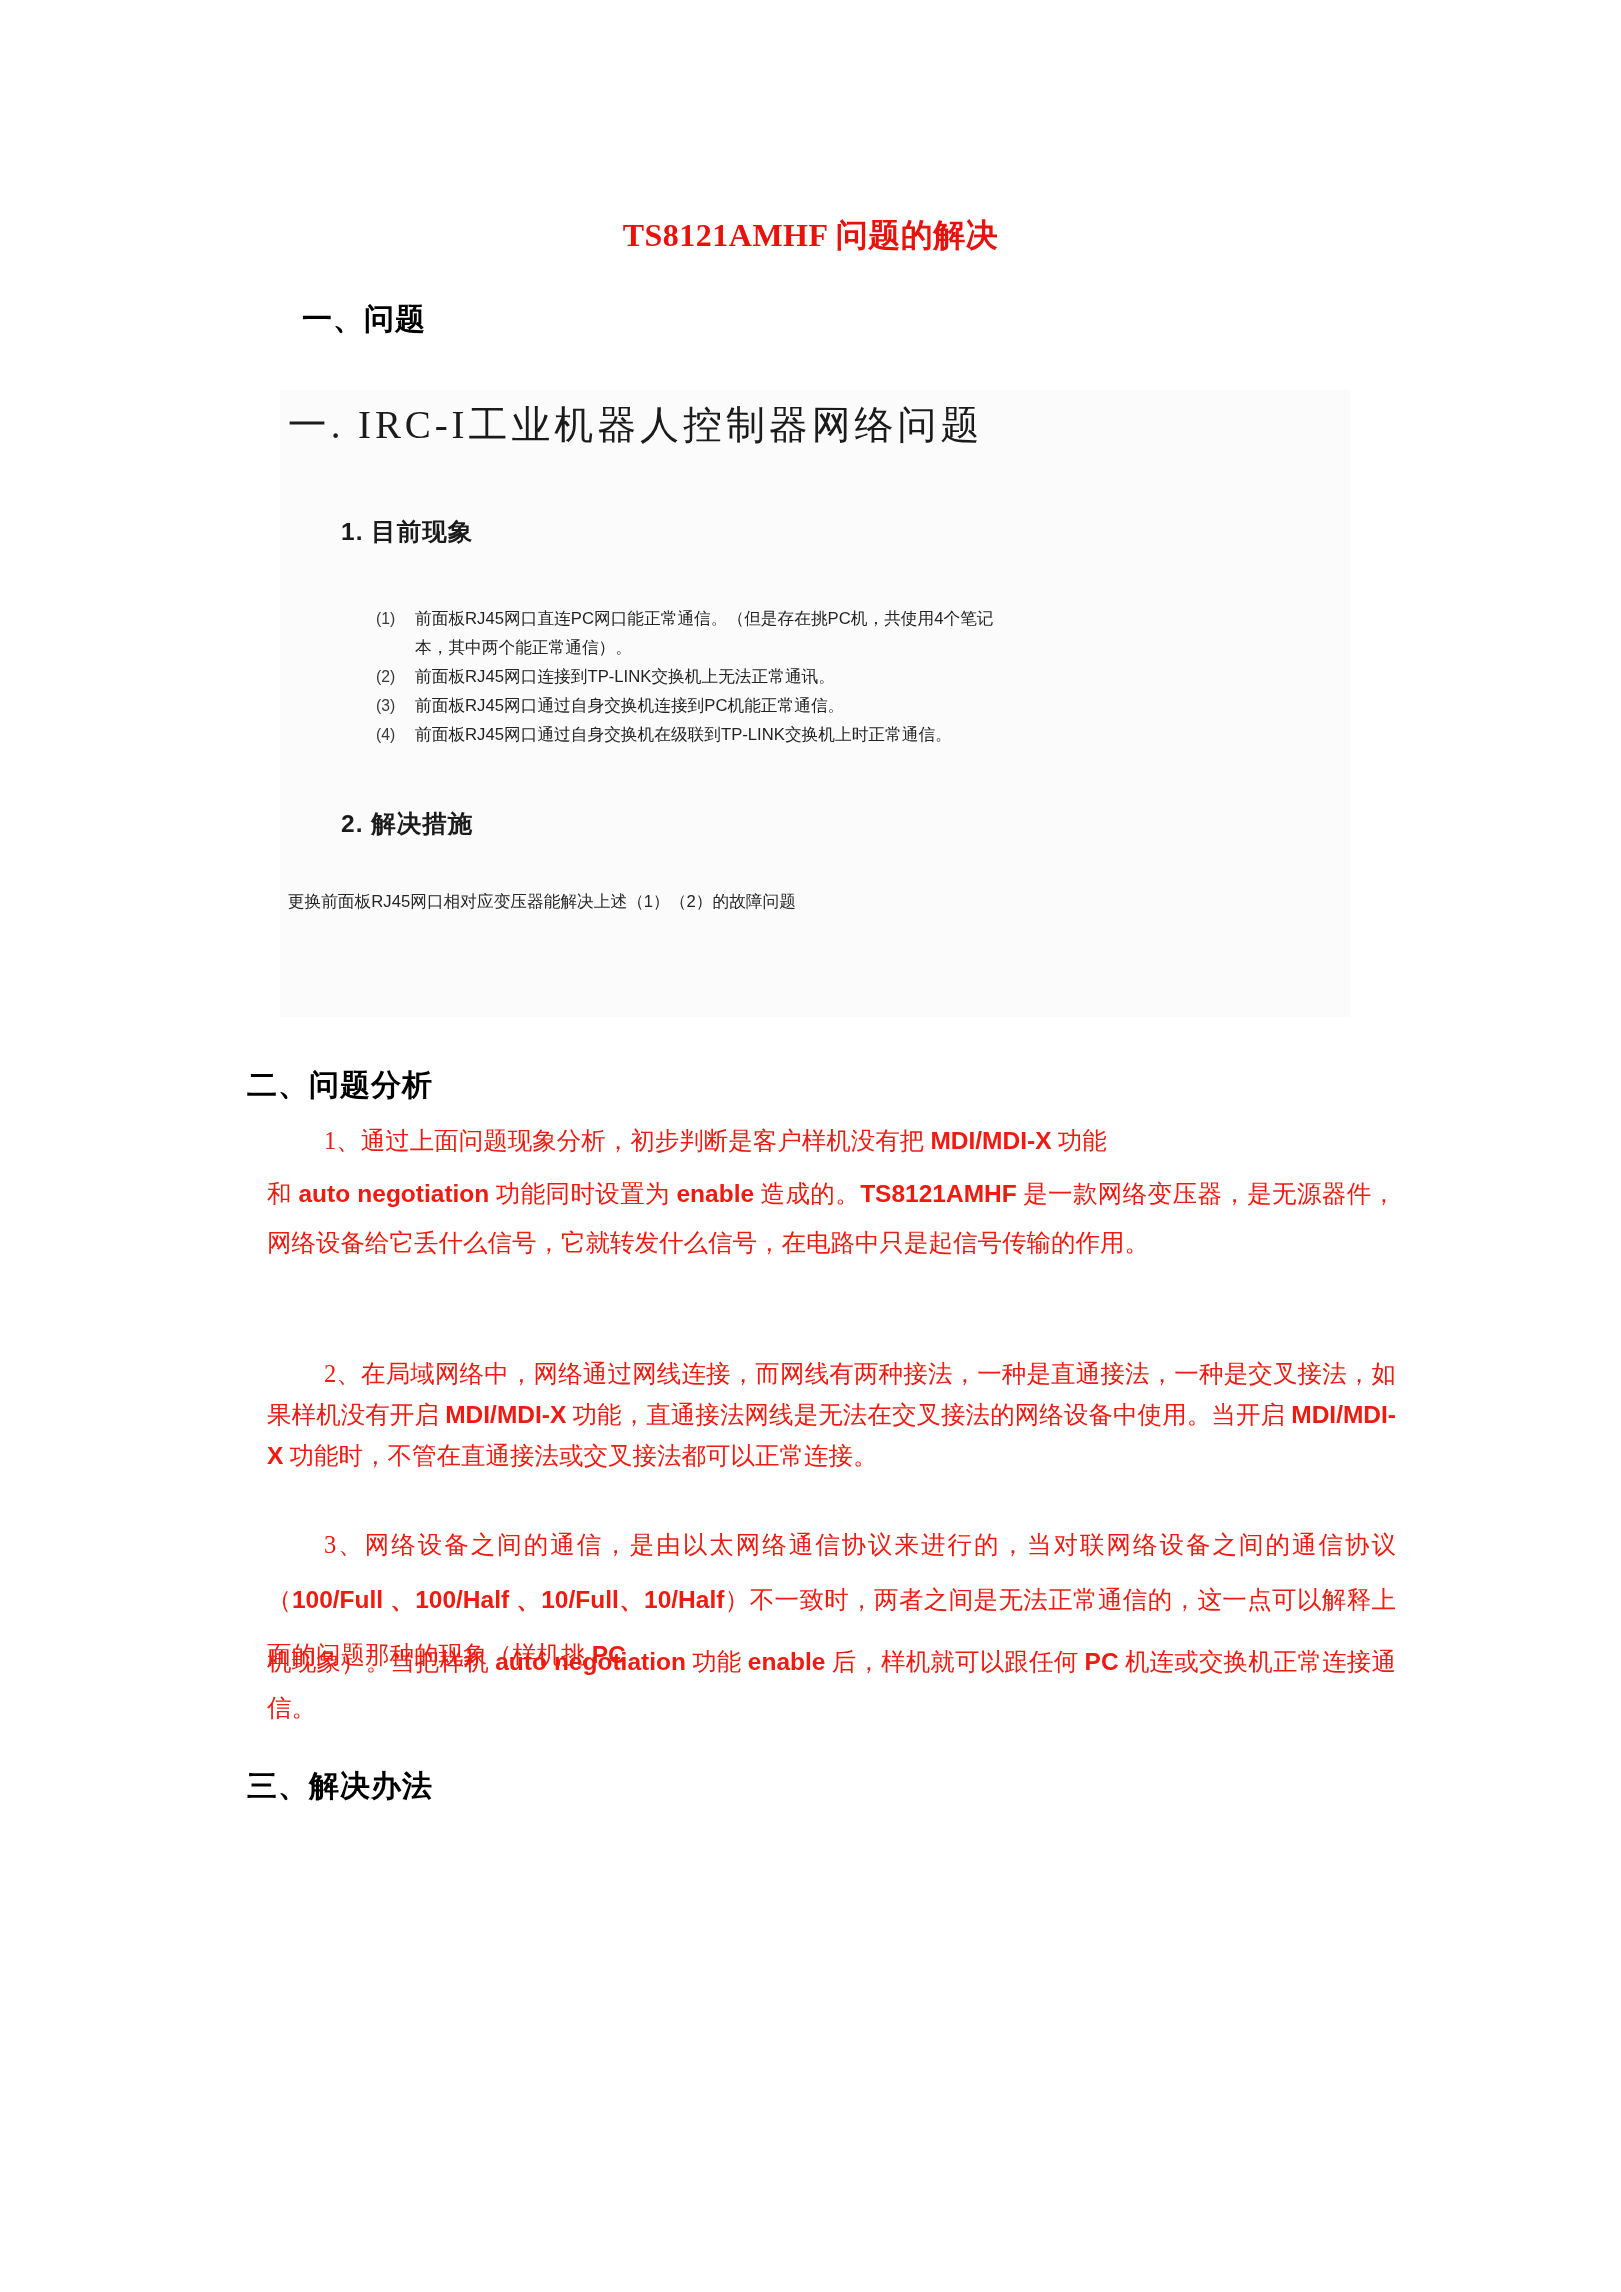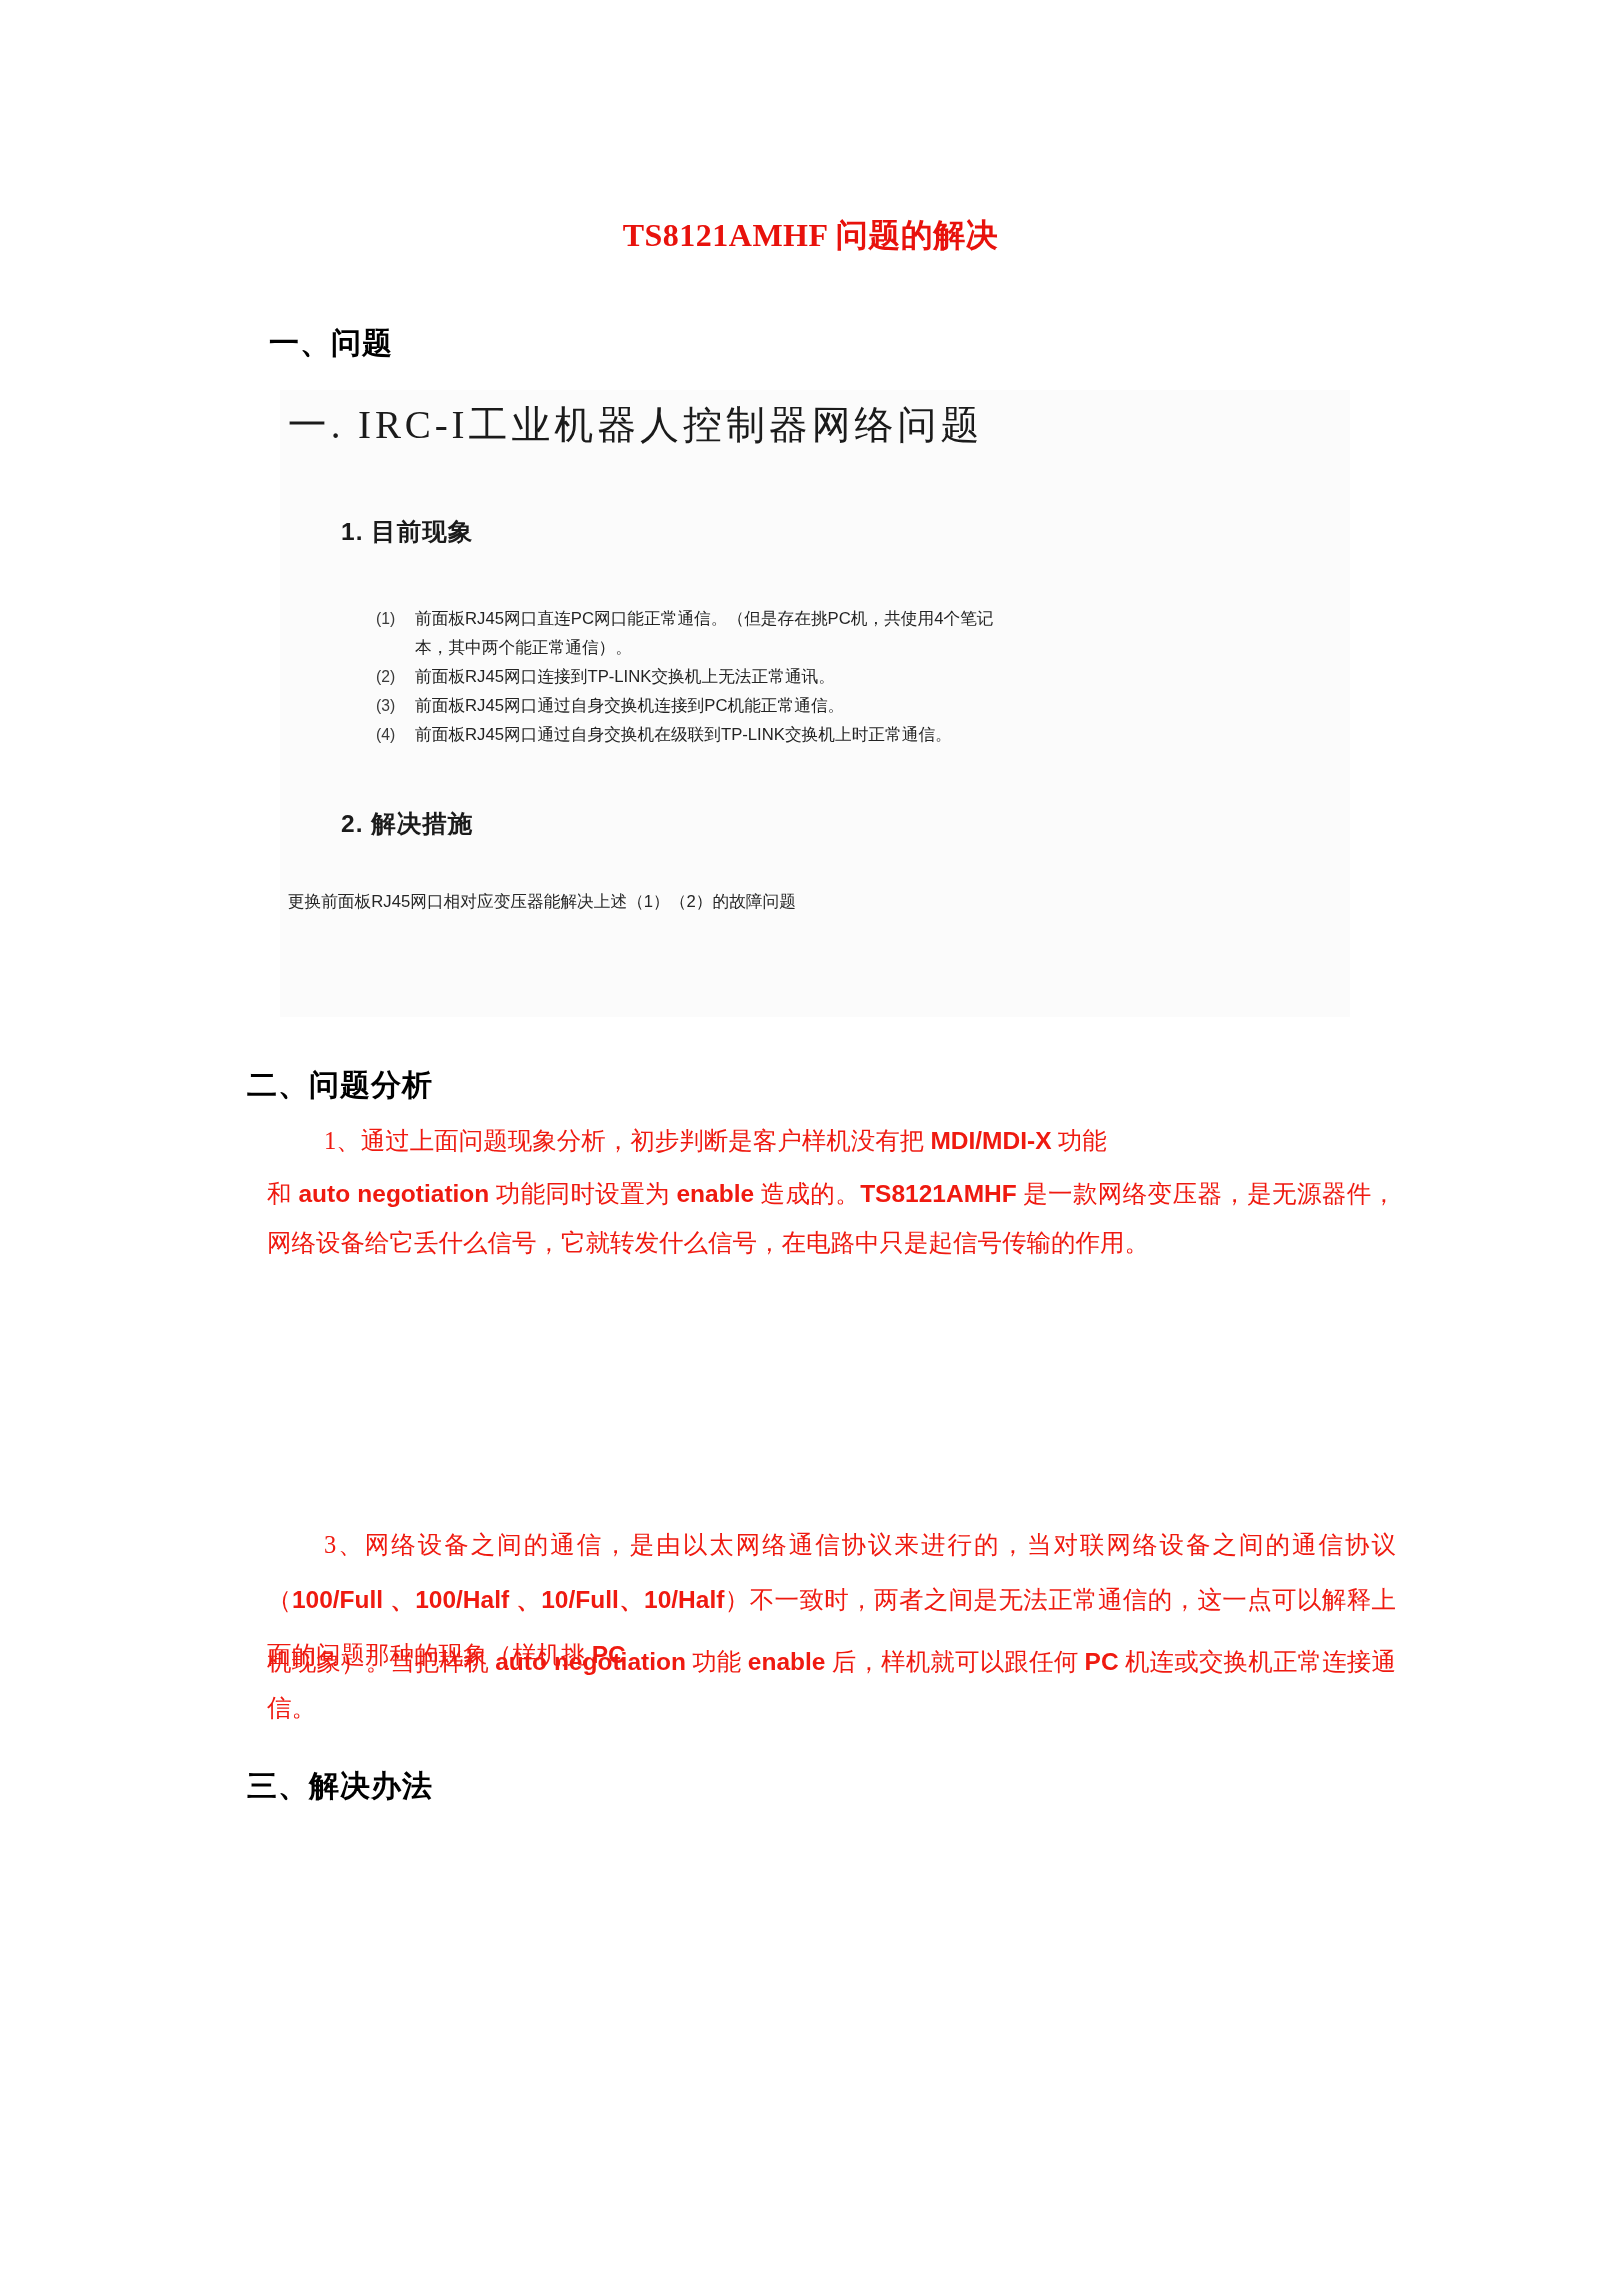--- a/index.html
+++ b/index.html
@@ -45,21 +45,21 @@
   
   .sec-head {
     position: absolute;
     font-family: "Liberation Serif", "DejaVu Serif", serif;
     font-weight: bold;
     font-size: 30px;
     color: #000000;
     white-space: nowrap;
     letter-spacing: 1px;
   }
-  #sec1-head { left: 269px; top: 299px; margin-top: 24px; }
+  #sec1-head { left: 302px; top: 299px; }
   #sec2-head { left: 247px; top: 1065px; }
   #sec3-head { left: 247px; top: 1766px; }
 
   
   .embedded-figure {
     position: absolute;
     left: 280px;
     top: 390px;
     width: 1070px;
     height: 627px;
@@ -198,20 +198,23 @@
   <div class="sec-head" id="sec2-head">二、问题分析</div>
 
   <div class="para red" id="p-a1">
     <span>1、通过上面问题现象分析，初步判断是客户样机没有把 </span><span class="lat">MDI/MDI-X</span><span> 功能</span>
   </div>
 
   <div class="para red" id="p-a1b">
     <span>和 </span><span class="lat">auto negotiation</span><span> 功能同时设置为 </span><span class="lat">enable</span><span> 造成的。</span><span class="lat">TS8121AMHF</span><span> 是一款网络变压器，是无源器件，网络设备给它丢什么信号，它就转发什么信号，在电路中只是起信号传输的作用。</span>
   </div>
 
+  <div class="para red" id="p-a2">
+    <span>2、在局域网络中，网络通过网线连接，而网线有两种接法，一种是直通接法，一种是交叉接法，如果样机没有开启 </span><span class="lat">MDI/MDI-X</span><span> 功能，直通接法网线是无法在交叉接法的网络设备中使用。当开启 </span><span class="lat">MDI/MDI-X</span><span> 功能时，不管在直通接法或交叉接法都可以正常连接。</span>
+  </div>
 
   <div class="para red" id="p-a3">
     <span>3、网络设备之间的通信，是由以太网络通信协议来进行的，当对联网络设备之间的通信协议（</span><span class="lat">100/Full 、100/Half 、10/Full、10/Half</span><span>）不一致时，两者之间是无法正常通信的，这一点可以解释上面的问题那种的现象（样机挑 </span><span class="lat">PC</span>
   </div>
 
   <div class="para red" id="p-a3b">
     <span> 机现象）。当把样机 </span><span class="lat">auto negotiation</span><span> 功能 </span><span class="lat">enable</span><span> 后，样机就可以跟任何 </span><span class="lat">PC</span><span> 机连或交换机正常连接通信。</span>
   </div>
 
   <div class="sec-head" id="sec3-head">三、解决办法</div>

